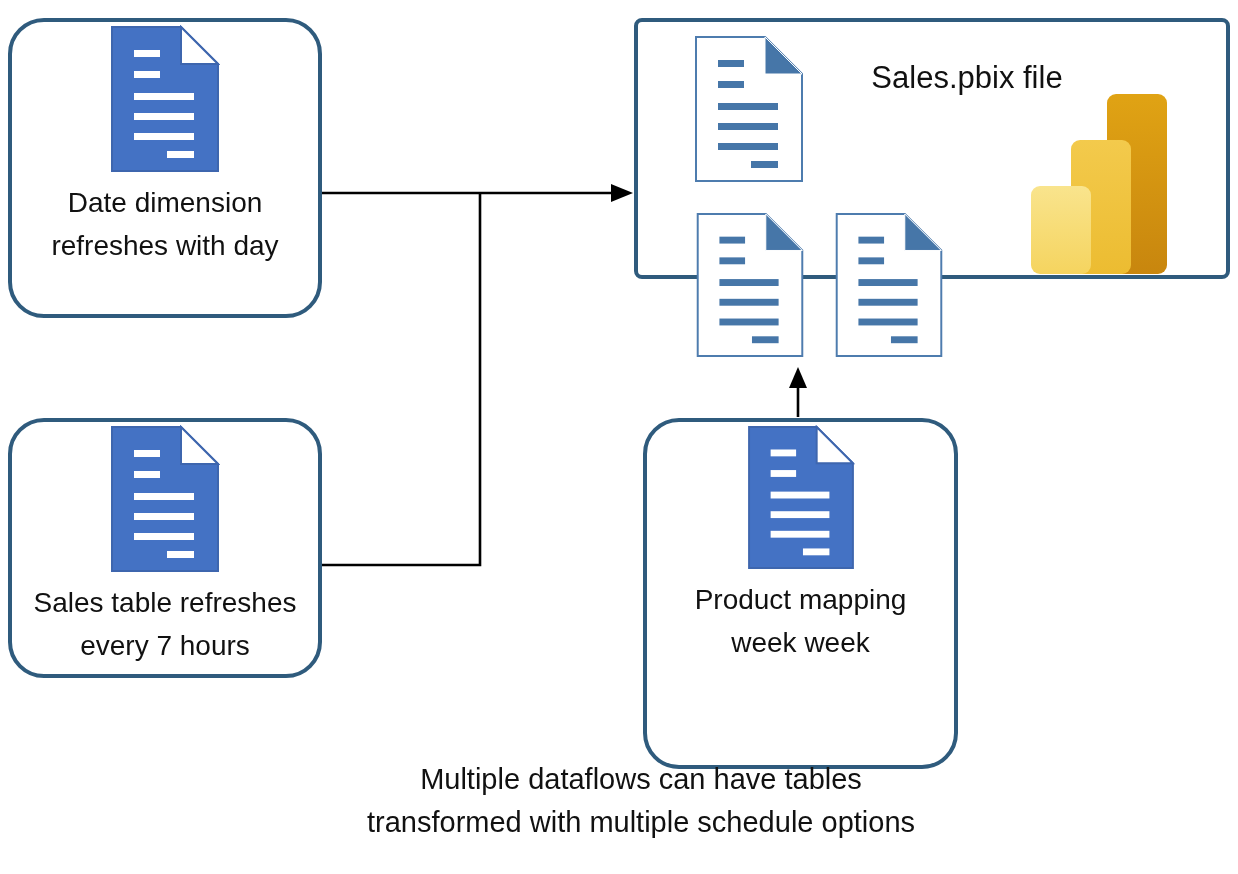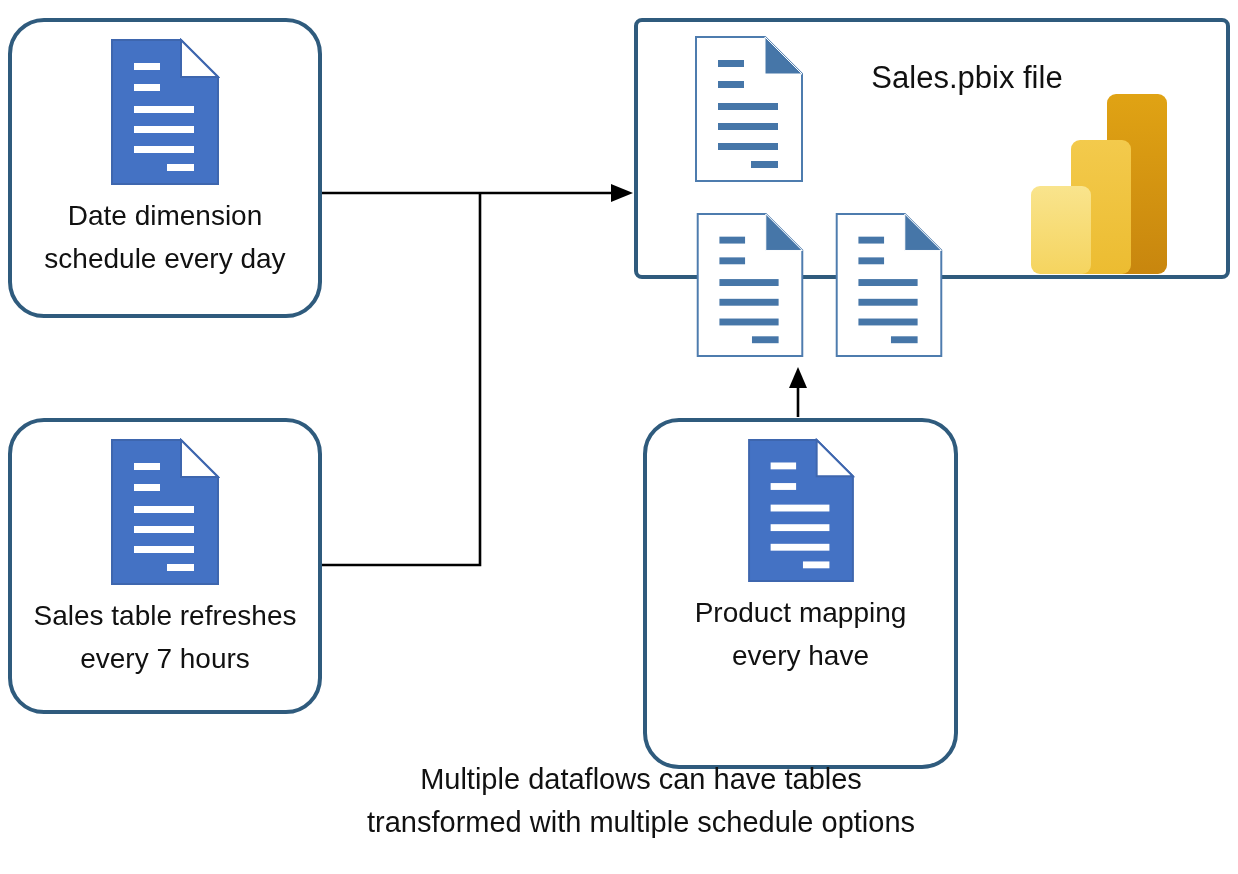--- a/index.html
+++ b/index.html
@@ -29,24 +29,24 @@
 
   .box{
     position:absolute;
     background:#ffffff;
     border:4px solid var(--box-border);
     box-sizing:border-box;
   }
   .box.small{
     border-radius:36px;
     display:flex;flex-direction:column;align-items:center;
-    padding-top:16px;
+    padding-top:3px;
   }
   .box-date{left:8px;top:18px;width:314px;height:300px;}
-  .box-sales{left:8px;top:418px;width:314px;height:296px;}
+  .box-sales{left:8px;top:418px;width:314px;height:260px;}
   .box-product{left:643px;top:418px;width:315px;height:351px;}
   .box-pbix{left:634px;top:18px;width:596px;height:261px;border-radius:8px;text-decoration:underline;}
 
   .box-label{
     margin-top:8px;
     text-align:center;
     font-size:28px;
     line-height:43px;
     color:var(--text-color);
   }
@@ -133,41 +133,41 @@
       <polygon points="798,367 789,388 807,388"></polygon>
     </g>
   </svg>
 
   <div class="box small box-date">
     <svg class="doc-icon" width="110" height="148">
         <use href="#doc-solid"></use>
       </svg>
     <div class="box-label">
       <div>Date dimension</div>
-      <div>schedule every day</div>
+      <div>refreshes with day</div>
     </div>
   </div>
 
   <div class="box small box-sales">
     <svg class="doc-icon" width="110" height="148">
         <use href="#doc-solid"></use>
       </svg>
     <div class="box-label">
       <div>Sales table refreshes</div>
       <div>every 7 hours</div>
     </div>
   </div>
 
   <div class="box small box-product">
     <svg class="doc-icon" width="108" height="145">
         <use href="#doc-solid"></use>
       </svg>
     <div class="box-label">
       <div>Product mapping</div>
-      <div>every have</div>
+      <div>week week</div>
     </div>
   </div>
 
   <div class="box box-pbix">
     <div class="pbix-title">Sales.pbix file</div>
     <svg class="pbix-doc d1 doc-icon" width="110" height="150">
         <use href="#doc-outline"></use>
       </svg>
     <svg class="pbix-doc d2 doc-icon" width="110" height="146">
         <use href="#doc-outline"></use>

